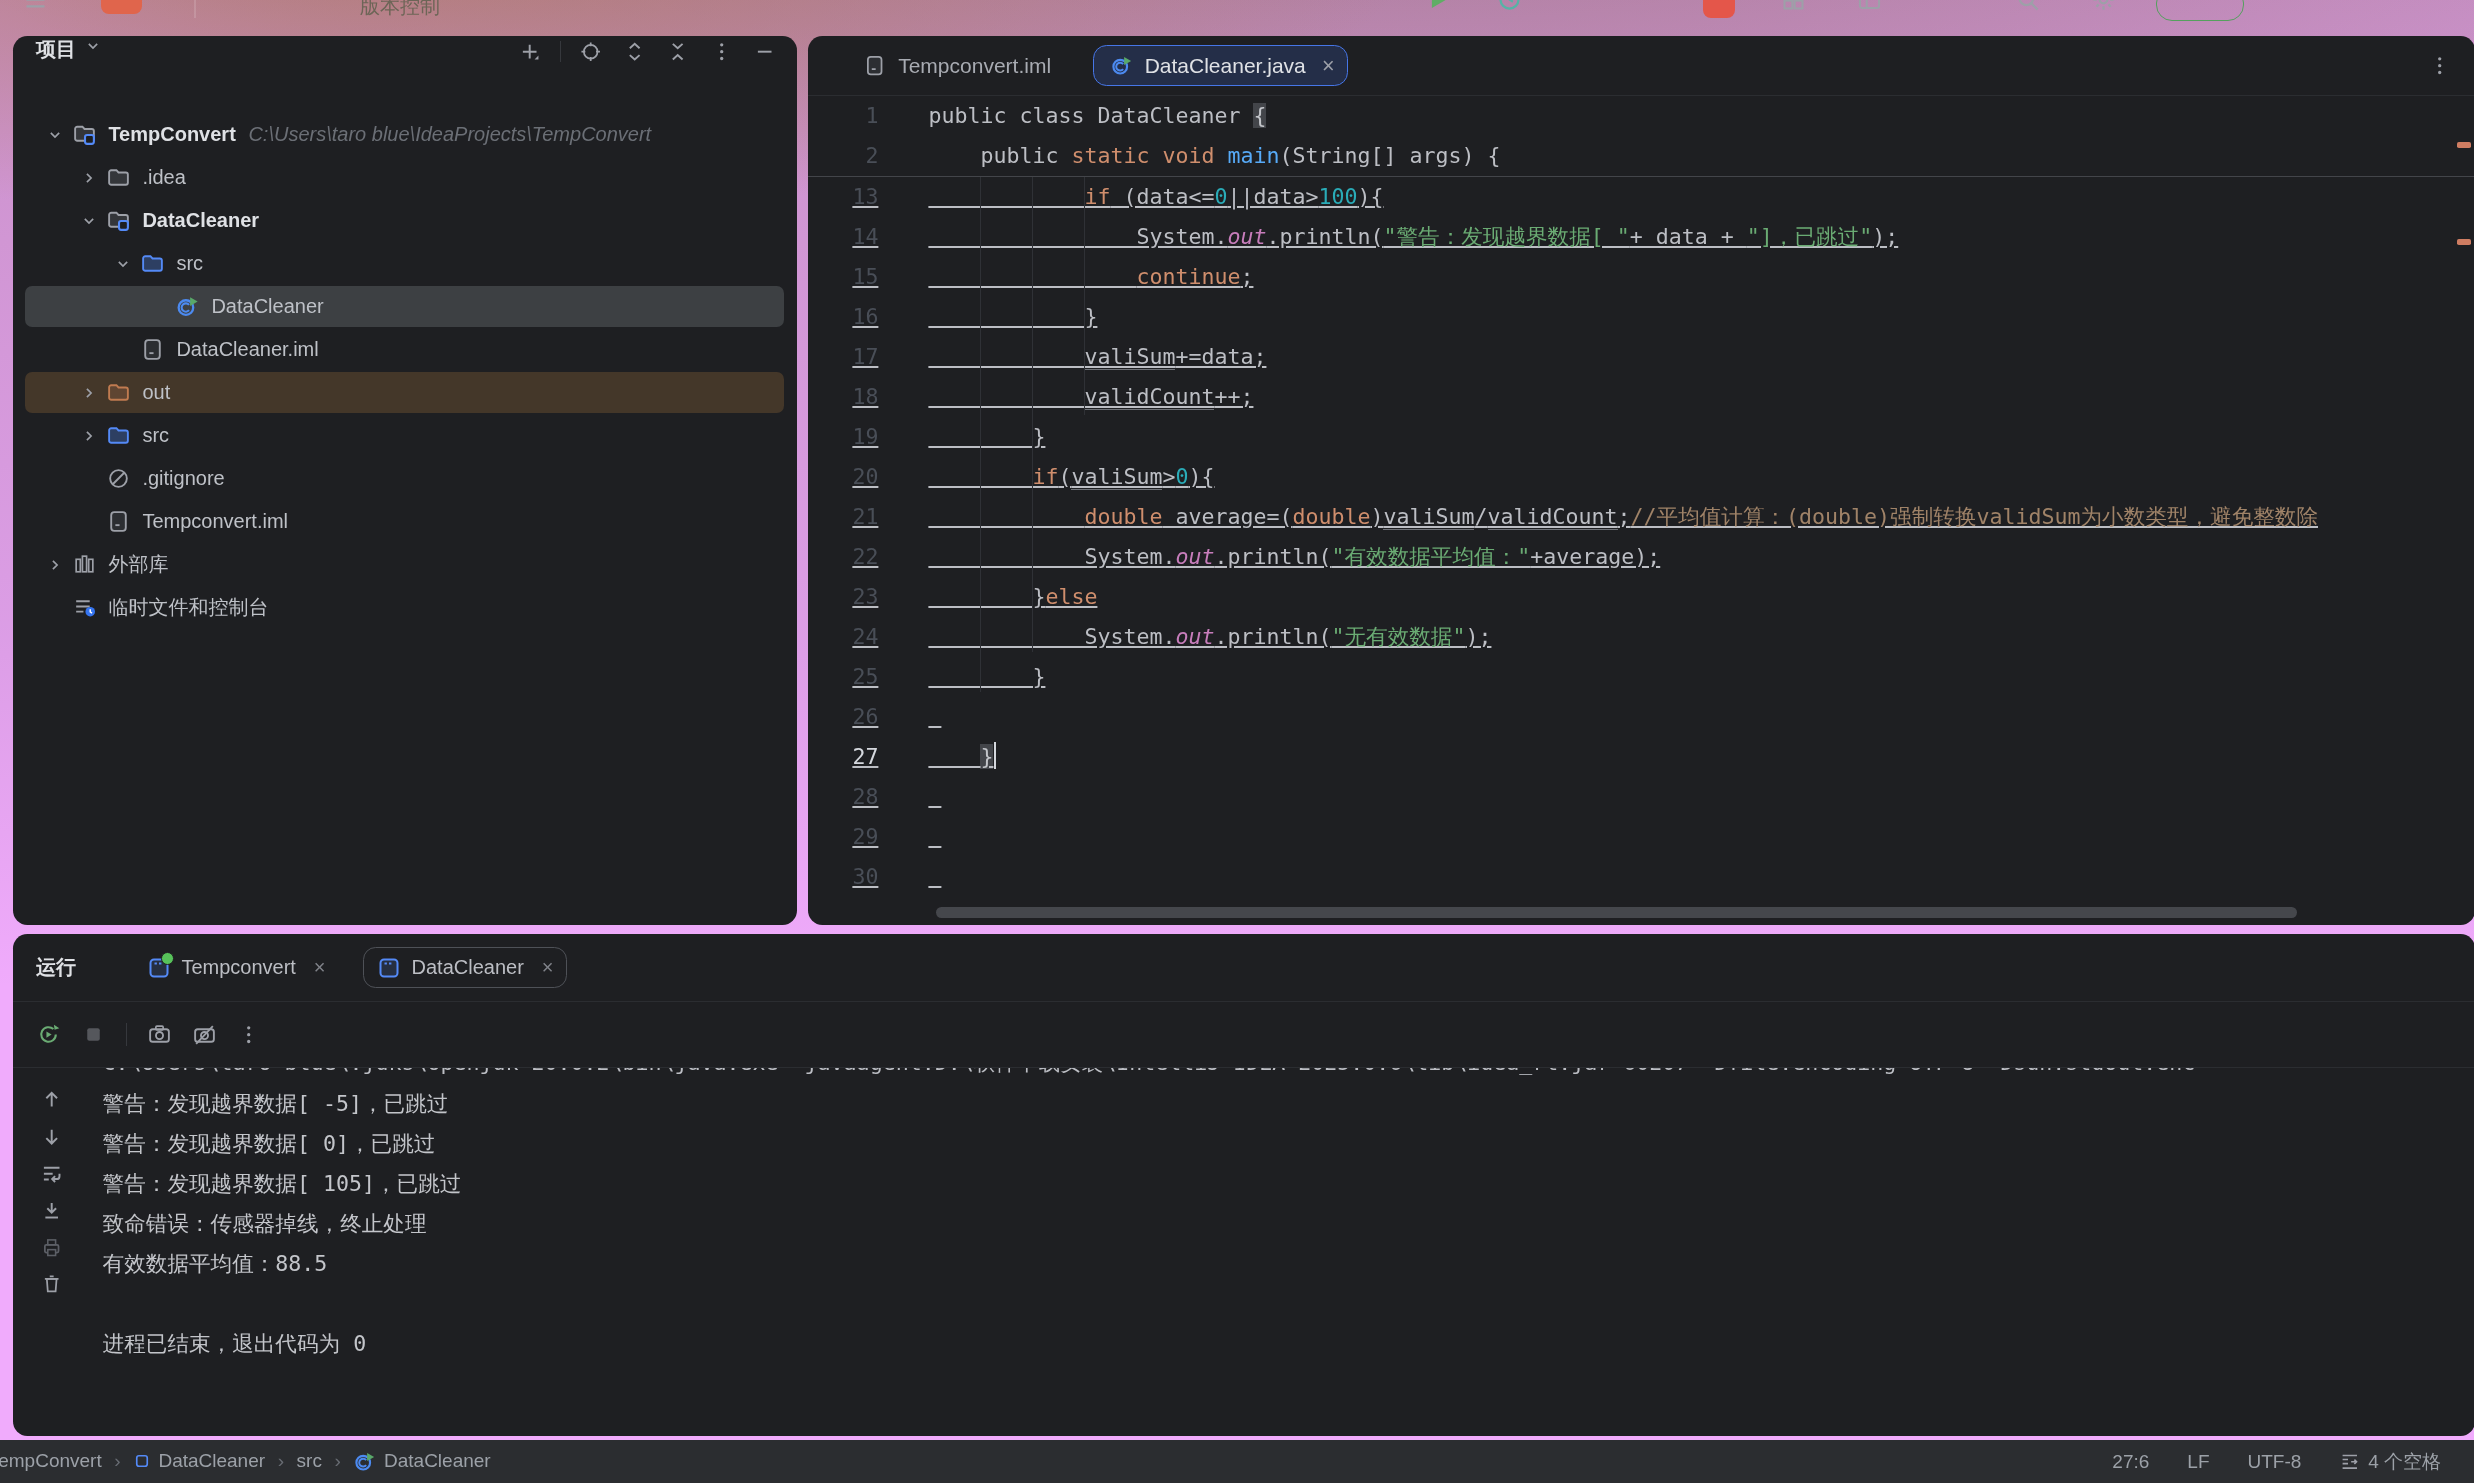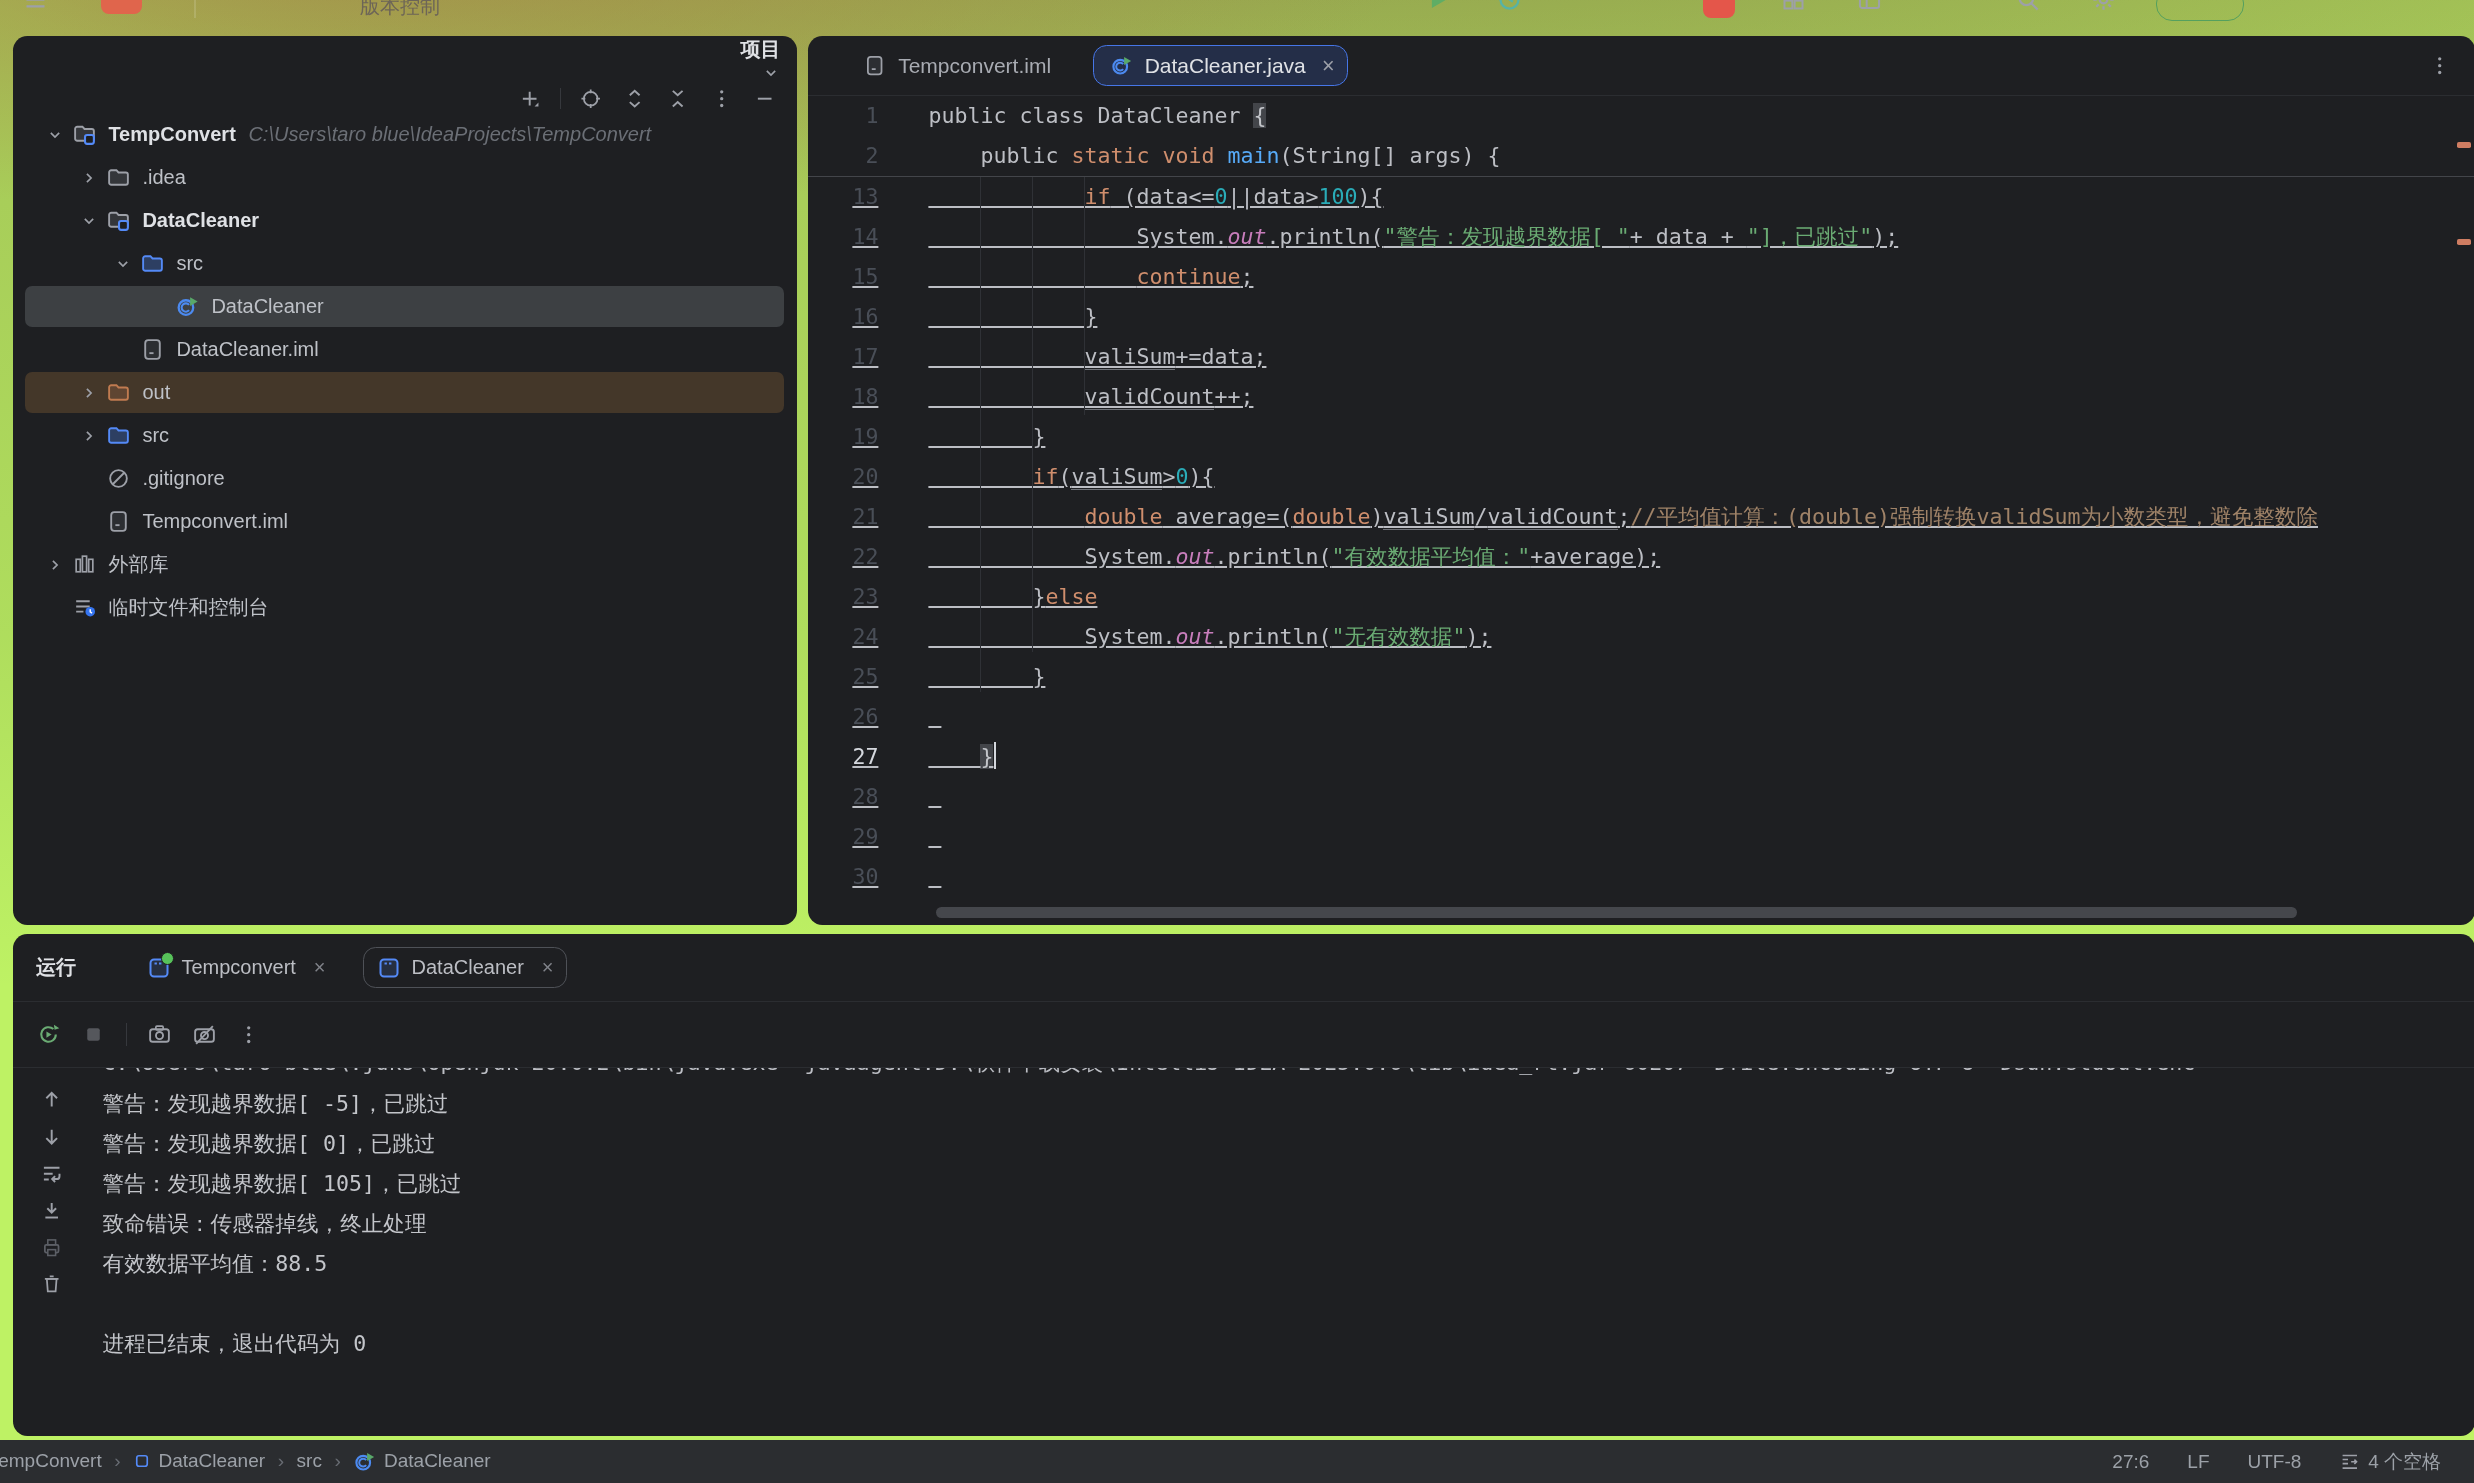--- a/index.html
+++ b/index.html
@@ -1,18 +1,18 @@
 <!DOCTYPE html>
 <html style="font-size:14.4px"><head>
 <meta charset="utf-8">
 <style>
   html,body{margin:0;padding:0;background:#141518;}
   #app{position:relative;width:2475px;height:1483px;overflow:hidden;
        font-family:"Liberation Sans",sans-serif;color:#bcbec4;
-       background:#bef264;}
+       background:#f0abfc;}
   
   #app::before{content:"";position:absolute;inset:0;
     background:
       radial-gradient(1530px 432px at 387px -72px, rgba(167,112,66,.60), transparent 68%),
       radial-gradient(2070px 504px at 1350px -144px, rgba(110,82,55,.38), transparent 72%),
       linear-gradient(180deg, rgba(90,70,50,.25) 0, rgba(40,35,30,.10) 630px, transparent 990px);
     pointer-events:none;}
   .island{position:absolute;background:#1e1f22;border-radius:14.4px;z-index:1;}
 
   
@@ -20,21 +20,21 @@
   .topbar .tb{position:absolute;}
   .app-badge{width:41px;height:36px;border-radius:8px;background:#e0654c;}
   .tb-sep{width:1.8px;height:20px;background:rgba(255,255,255,.14);}
   .vcs-label{font-size:20px;color:#6d6557;white-space:nowrap;}
   .pill{width:86px;height:32px;border:1.8px solid #55a05e;border-radius:16px;}
   .icon{display:inline-flex;align-items:center;justify-content:center;}
   .icon svg{display:block;}
 
   
   #project{left:12.6px;top:36px;width:784px;height:889px;}
-  .pj-header{display:flex;align-items:flex-end;height:59px;padding:0 16px 0 23.4px;flex-direction:column;}
+  .pj-header{display:flex;align-items:flex-start;height:59px;padding:0 16px 0 23.4px;}
   .pj-title{font-size:20px;font-weight:bold;color:#dfe1e5;}
   .pj-title-chev{margin-left:7.2px;}
   .pj-tools{margin-left:auto;display:flex;align-items:center;gap:12.6px;}
   .pj-tools .tool{width:31px;height:31px;border-radius:5.4px;display:flex;align-items:center;justify-content:center;}
   .pj-tools .vsep{width:0.9px;height:21.6px;background:#36383d;margin:0 1.8px;}
   .tree{padding-top:18px;font-size:20px;}
   .tree-row{position:relative;display:flex;align-items:center;height:43px;white-space:nowrap;}
   .tree-row .rowbg{position:absolute;left:12.6px;right:12.6px;top:0.9px;bottom:0.9px;border-radius:7.2px;}
   .tree-row.selected .rowbg{background:#3d4043;}
   .tree-row.hovered .rowbg{background:#443729;}

